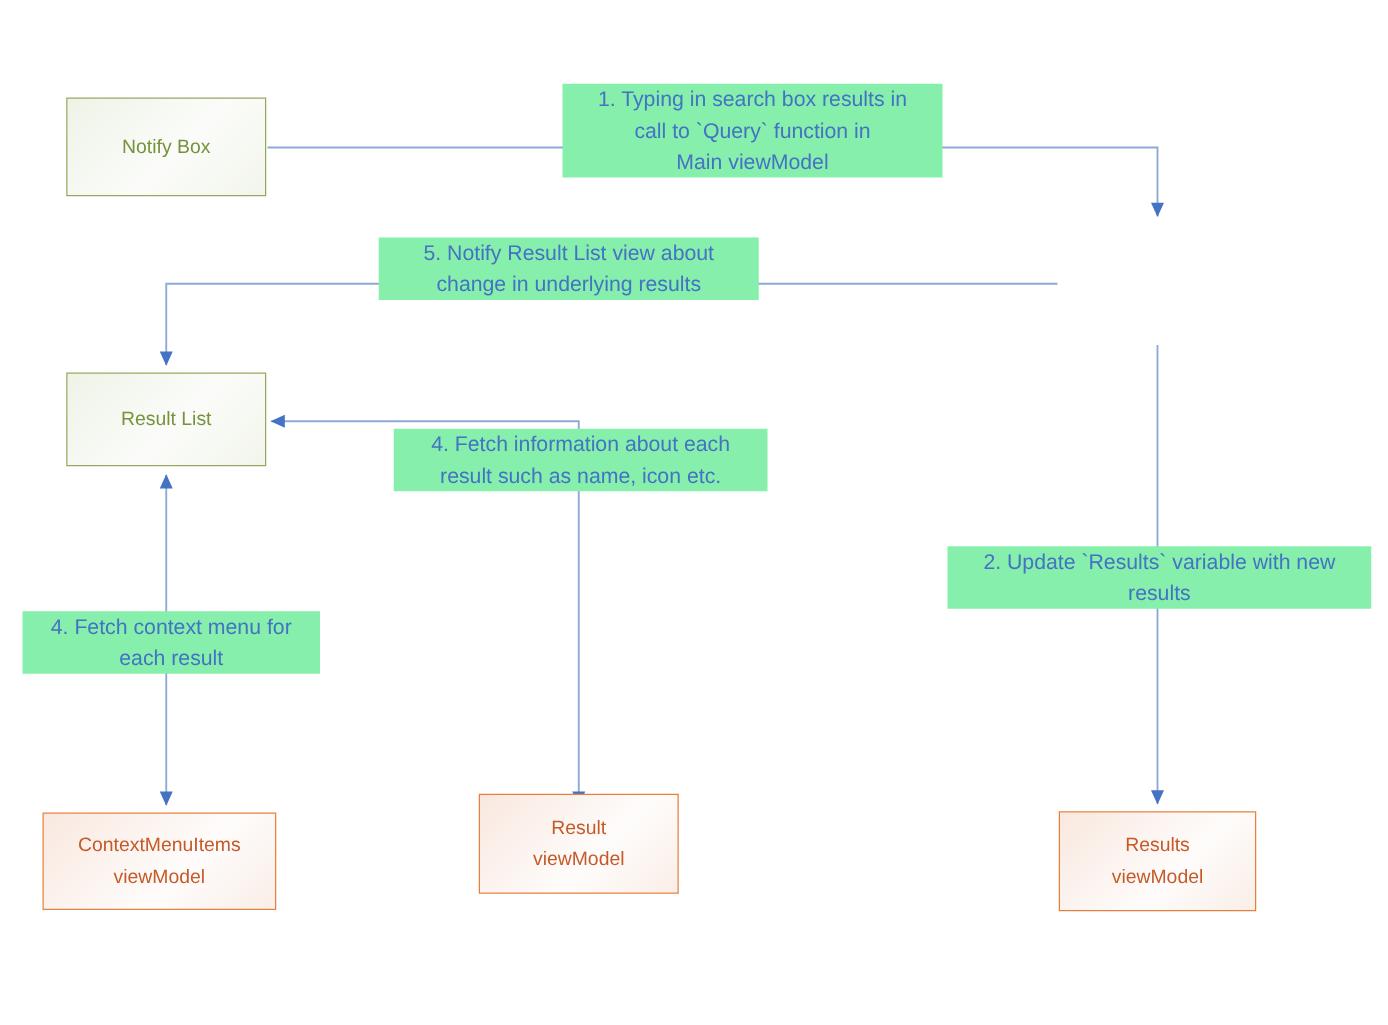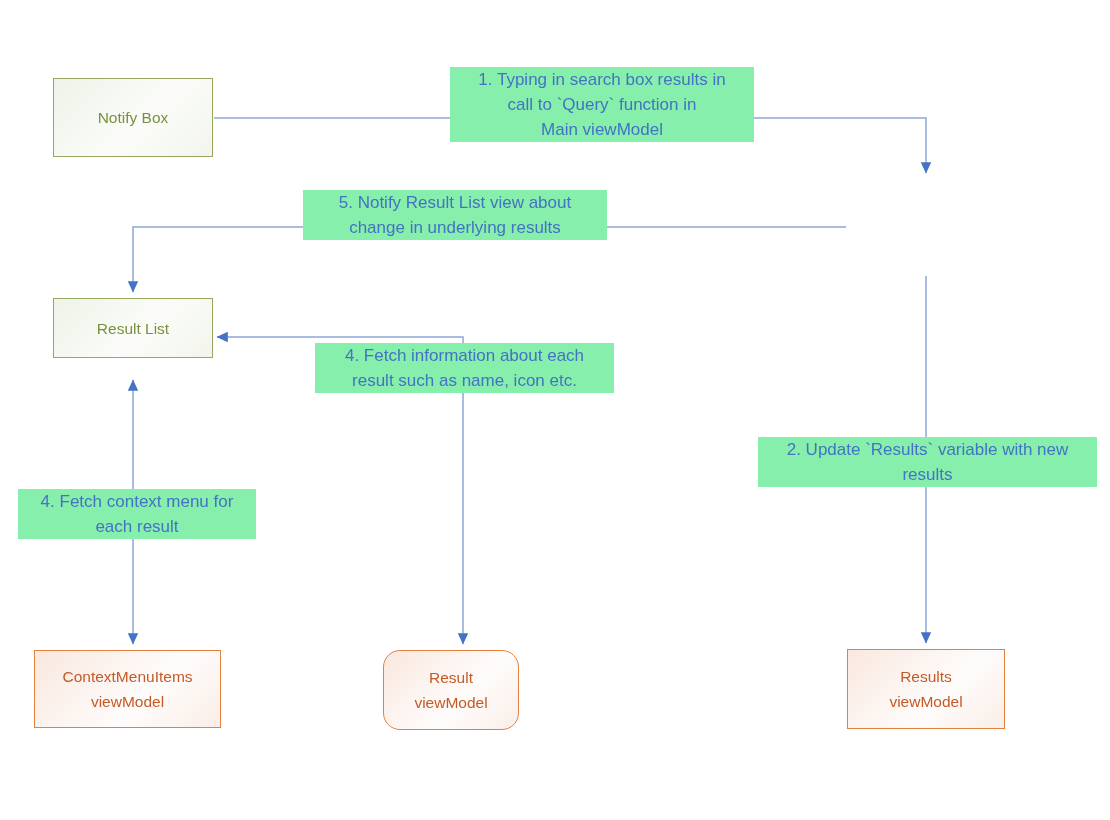--- a/index.html
+++ b/index.html
@@ -50,23 +50,23 @@
     color: #4472C4;
     background: #86efac;
     text-align: center;
     white-space: pre-line;
     font-size: 17px;
     line-height: 25px;
     padding: 0 2px;
   }
   #node-search-box        { left: 53px;  top: 78px;  width: 160px; height: 79px; }
   #node-main-viewmodel    { left: 847px; top: 179px; width: 160px; height: 96px; }
-  #node-result-list       { left: 53px;  top: 298px; width: 160px; height: 60px; }
+  #node-result-list       { left: 53px;  top: 298px; width: 160px; height: 75px; }
   #node-contextmenuitems  { left: 34px;  top: 650px; width: 187px; height: 78px; }
-  #node-result-viewmodel  { left: 383px; top: 650px; width: 136px; height: 80px; border-radius: 17px; }
+  #node-result-viewmodel  { left: 383px; top: 635px; width: 160px; height: 80px; }
   #node-results-viewmodel { left: 847px; top: 649px; width: 158px; height: 80px; }
 
   #edge-label-1 { left: 450px; top: 67px;  width: 300px; }
   #edge-label-2 { left: 758px; top: 437px; width: 335px; }
   #edge-label-3 { left: 303px; top: 190px; width: 300px; }
   #edge-label-4 { left: 315px; top: 343px; width: 295px; }
   #edge-label-5 { left: 18px;  top: 489px; width: 234px; }
 </style>
 </head>
 <body>

